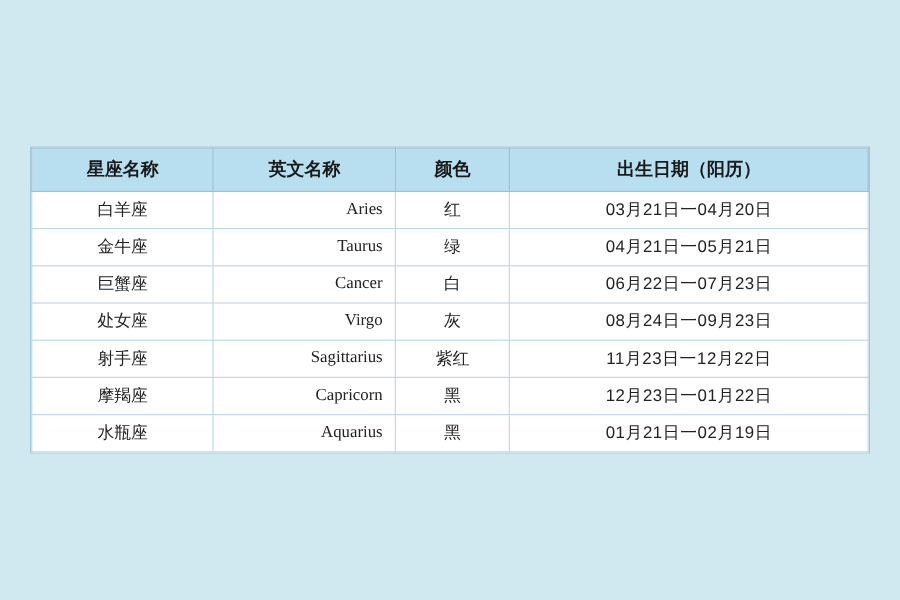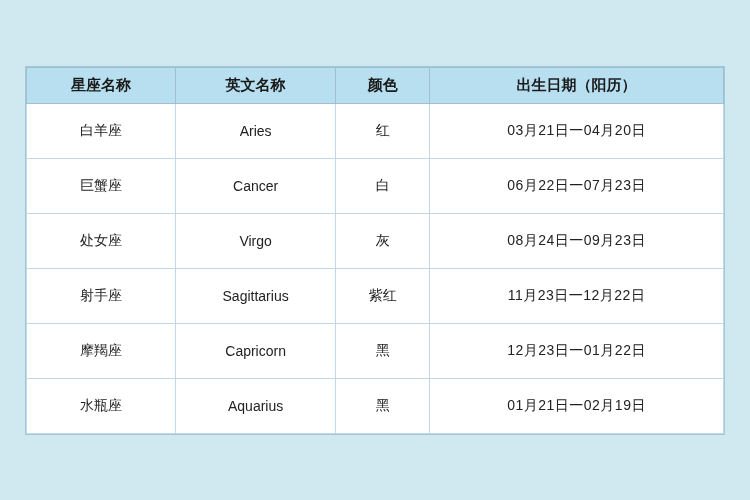--- a/index.html
+++ b/index.html
@@ -42,32 +42,33 @@
       font-weight: bold;
       color: #1a1a1a;
     }
 
     tbody tr {
       background-color: #ffffff;
     }
 
     tbody td {
       border: 1px solid #c0d8e8;
-      padding: 18px 10px;
+      padding: 6px 10px;
       text-align: center;
       font-size: 14px;
       color: #222222;
     }
 
     td.chinese-name {
       font-weight: normal;
     }
 
     td.english-name {
-      font-family: Liberation Sans, sans-serif;
+      font-family: Liberation Serif, serif;
+      text-align: right;
     }
 
     td.date-range {
       font-family: Arial, "SimSun", serif;
       letter-spacing: 0.5px;
     }
   </style>
 </head>
 <body>
 
@@ -80,20 +81,26 @@
         <th>颜色</th>
         <th>出生日期（阳历）</th>
       </tr>
     </thead>
     <tbody id="table-body">
     <tr>
           <td class="chinese-name">白羊座</td>
           <td class="english-name">Aries</td>
           <td>红</td>
           <td class="date-range">03月21日一04月20日</td>
+        </tr>
+        <tr>
+          <td class="chinese-name">金牛座</td>
+          <td class="english-name">Taurus</td>
+          <td>绿</td>
+          <td class="date-range">04月21日一05月21日</td>
         </tr>
         <tr>
           <td class="chinese-name">巨蟹座</td>
           <td class="english-name">Cancer</td>
           <td>白</td>
           <td class="date-range">06月22日一07月23日</td>
         </tr>
         <tr>
           <td class="chinese-name">处女座</td>
           <td class="english-name">Virgo</td>

